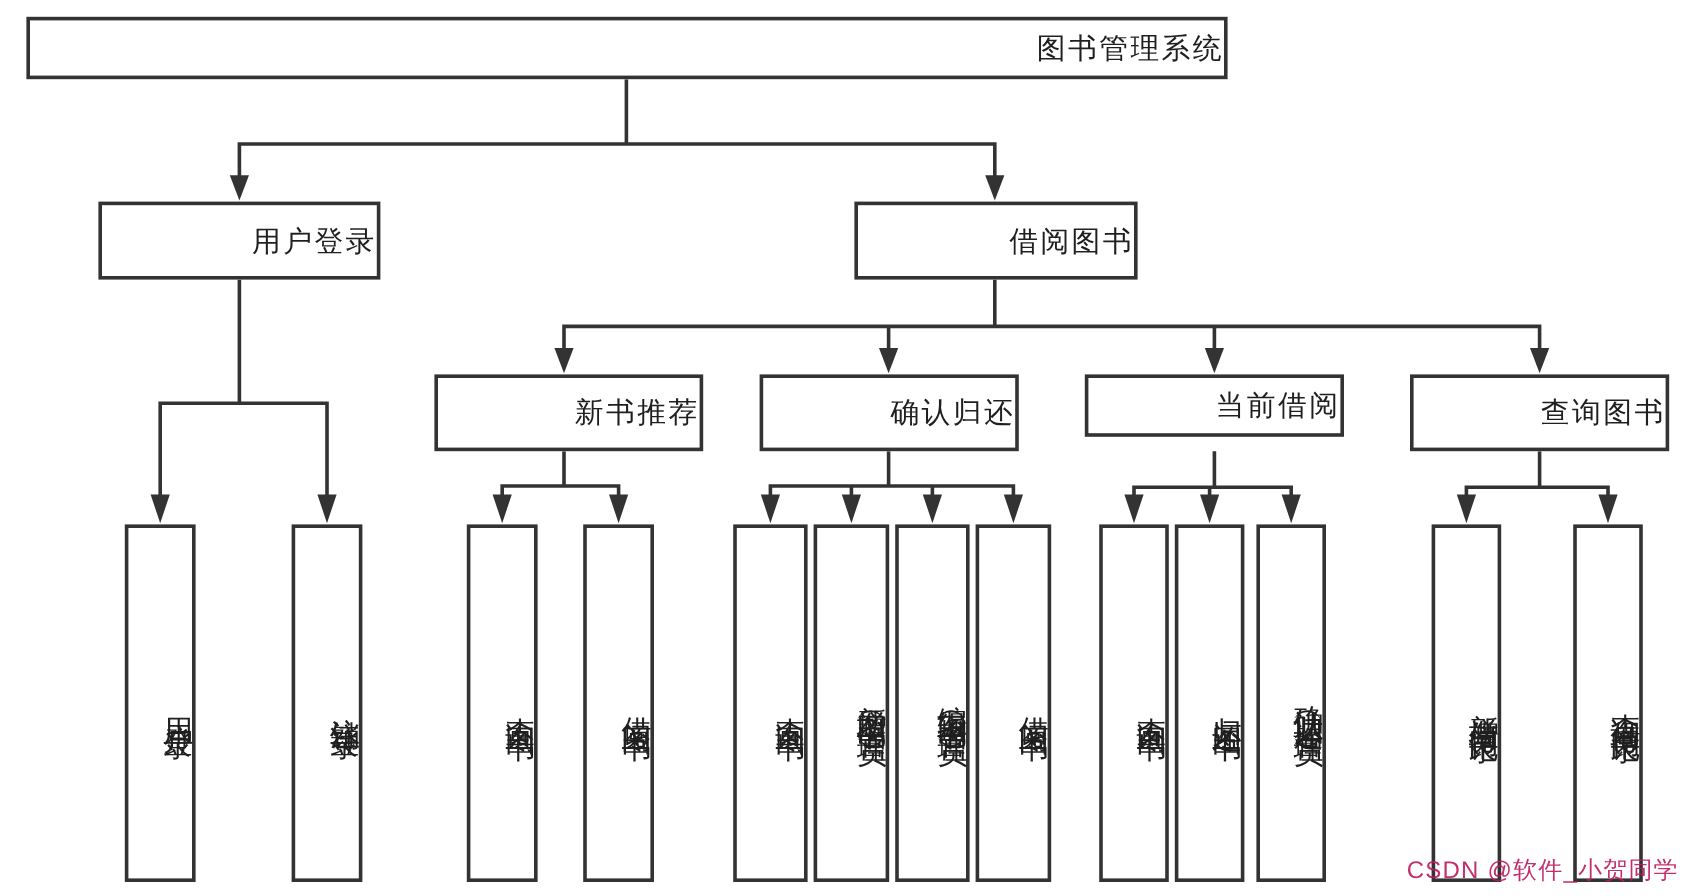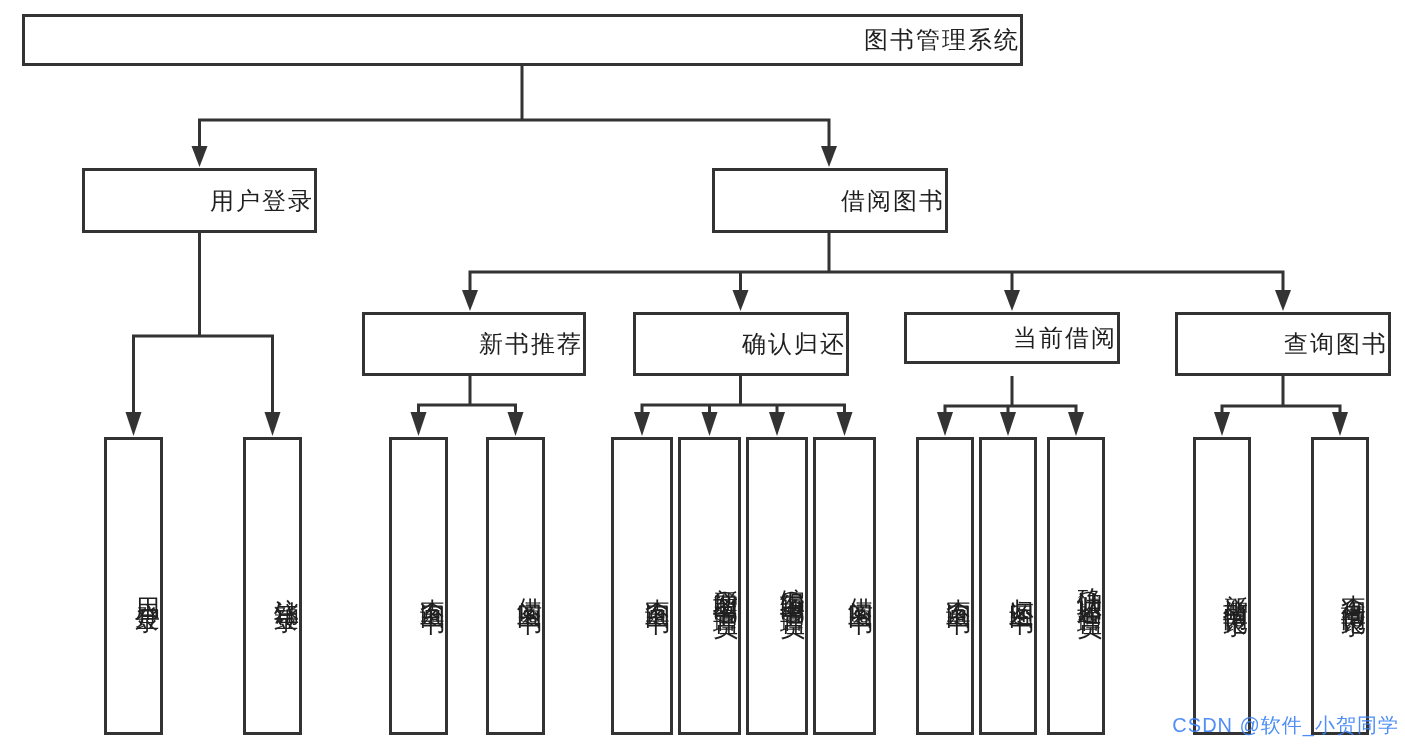--- a/index.html
+++ b/index.html
@@ -58,21 +58,21 @@
     white-space: nowrap;
   }
   .root-title .t {
     font-size: 24px;
   }
   #watermark {
     position: absolute;
     top: 712px;
     right: 6px;
     z-index: 3;
-    color: #3b82f6;
+    color: #be185d;
     font-size: 20px;
     letter-spacing: 1px;
     opacity: 0.9;
     white-space: nowrap;
   }
 </style>
 </head>
 <body>
 
 <div id="canvas">

